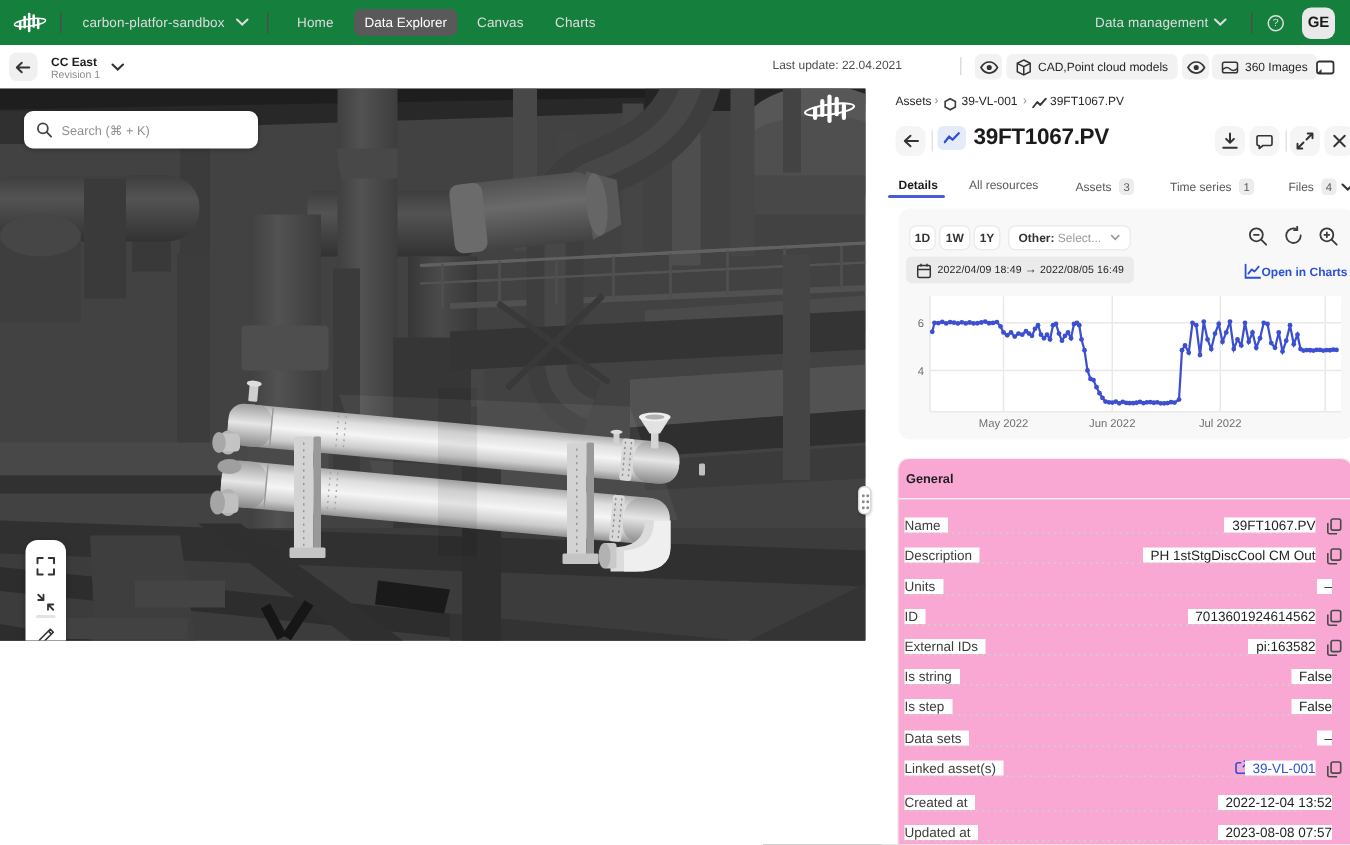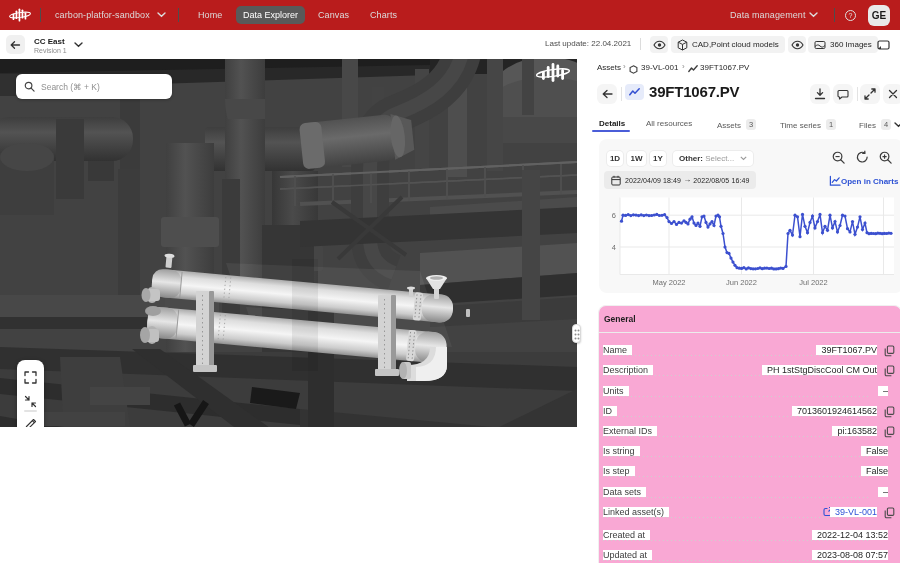--- a/index.html
+++ b/index.html
@@ -1,18 +1,18 @@
 <!DOCTYPE html>
 <html><head>
 <meta charset="utf-8">
 <style>
 * { margin:0; padding:0; box-sizing:border-box; }
 html,body { width:900px; height:563px; overflow:hidden; font-family:"Liberation Sans", sans-serif; background:#fff; }
 .abs { position:absolute; }
-#topbar { position:absolute; left:0; top:0; width:900px; height:30px; background:#b91c1c; }
+#topbar { position:absolute; left:0; top:0; width:900px; height:30px; background:#15803d; }
 #topbar .sep { position:absolute; top:8px; width:1px; height:14px; background:#4d4d4d; }
 .tnav { position:absolute; top:0; height:30px; line-height:30px; font-size:9px; color:#dcdcdc; letter-spacing:0.1px; }
 #subbar { position:absolute; left:0; top:30px; width:900px; height:29px; background:#fff; }
 .chip { position:absolute; top:6px; height:17px; background:#f2f2f2; border-radius:4px; display:flex; align-items:center; font-size:8px; color:#262626; }
 #viewer { position:absolute; left:0; top:59px; width:577px; height:368px; background:#3f3f3f; overflow:hidden; }
 #panel { position:absolute; left:588px; top:59px; width:323px; height:504px; background:#fff; overflow:hidden; }
 #search { position:absolute; left:16px; top:15px; width:156px; height:25px; background:#fff; border-radius:6px; box-shadow:0 1px 3px rgba(0,0,0,.25); display:flex; align-items:center; }
 #search span { color:#8f8f8f; font-size:8.5px; margin-left:6px; }
 #vtoolbar { position:absolute; left:17px; top:301px; width:27px; height:193px; background:#fff; border-radius:8px; box-shadow:0 1px 4px rgba(0,0,0,.3); }
 #vtoolbar svg { position:absolute; left:7px; }
@@ -66,21 +66,21 @@
   <div class="abs" style="left:6px;top:5px;width:19px;height:19px;background:#f0f0f0;border-radius:5px;">
     <svg style="position:absolute;left:4px;top:4.5px" width="11" height="10">
         <path d="M9.5 5 H1.5 M4.5 1.8 L1.2 5 L4.5 8.2" stroke="#333" stroke-width="1.3" fill="none" stroke-linecap="round" stroke-linejoin="round"></path>
       </svg>
   </div>
   <div class="abs" style="left:34px;top:7px;font-size:8px;font-weight:bold;color:#1a1a1a;">CC East</div>
   <div class="abs" style="left:34px;top:17px;font-size:7px;color:#8c8c8c;">Revision 1</div>
   <svg class="abs" style="left:74px;top:12px" width="9" height="6">
       <path d="M1 1 L4.5 4.3 L8 1" stroke="#333" stroke-width="1.4" fill="none" stroke-linecap="round"></path>
     </svg>
-  <div class="abs" style="left:545px;top:9px;font-size:8px;color:#4d4d4d;">Last update: 22.04.2021</div>
+  <div class="abs" style="left:515px;top:9px;font-size:8px;color:#4d4d4d;">Last update: 22.04.2021</div>
   <div class="abs" style="left:640px;top:8px;width:1px;height:12px;background:#dcdcdc;"></div>
   <div class="chip" style="left:650px;width:18px;justify-content:center;">
       <svg width="13" height="10" viewBox="0 0 13 10">
         <path d="M1 5 C2.6 2.1 4.4 1.3 6.5 1.3 C8.6 1.3 10.4 2.1 12 5 C10.4 7.9 8.6 8.7 6.5 8.7 C4.4 8.7 2.6 7.9 1 5 Z" fill="none" stroke="#333" stroke-width="1.1"></path>
         <circle cx="6.5" cy="5" r="1.7" fill="#333"></circle>
       </svg>
     </div>
   <div class="chip" style="left:671px;padding:0 6px;">
     <svg width="11" height="12" viewBox="0 0 11 12" style="margin-right:4px">
         <path d="M5.5 1 L9.8 3.2 V8.8 L5.5 11 L1.2 8.8 V3.2 Z" fill="none" stroke="#333" stroke-width="1"></path>

